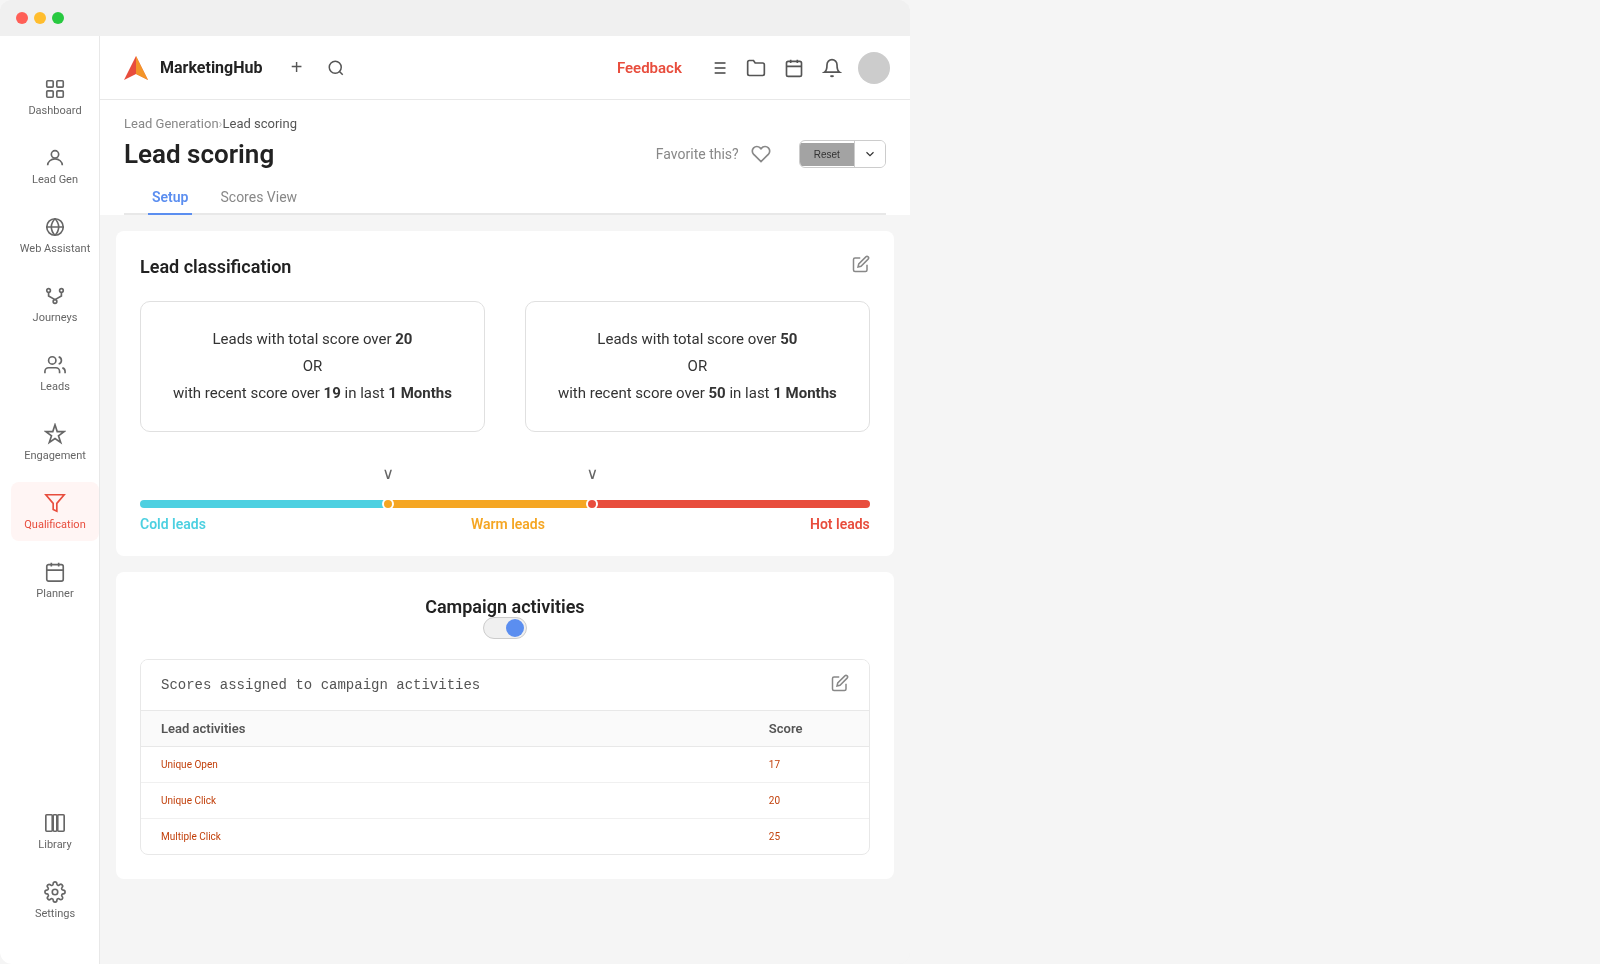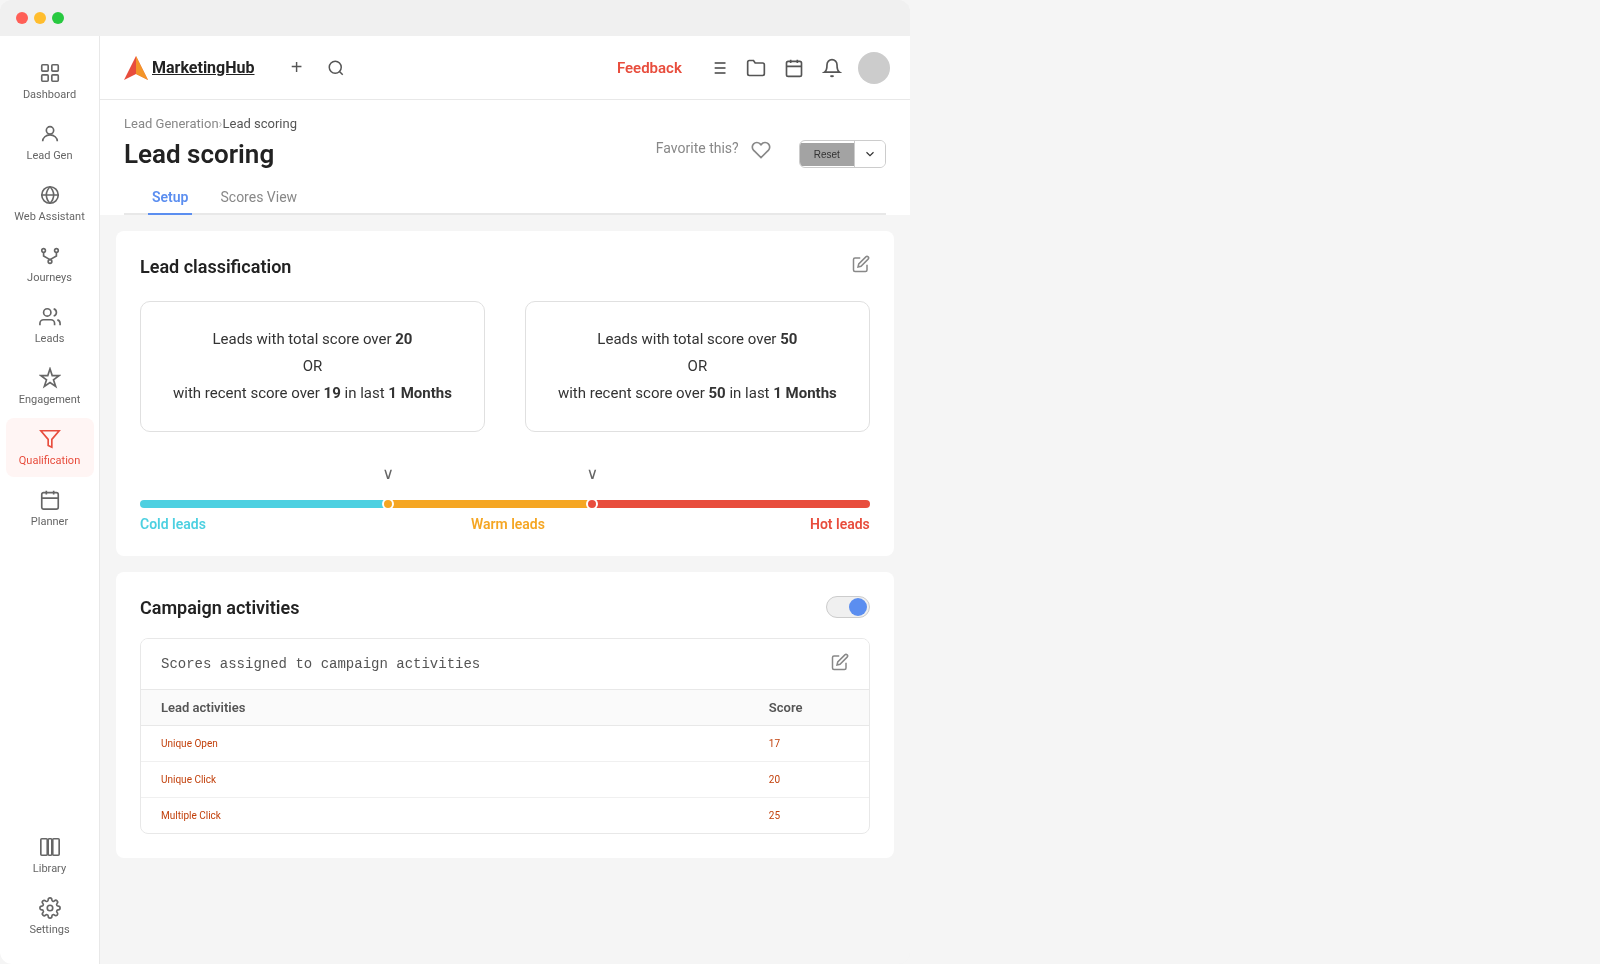--- a/index.html
+++ b/index.html
@@ -5,23 +5,24 @@
     * { box-sizing: border-box; margin: 0; padding: 0; }
     body { font-family: -apple-system, BlinkMacSystemFont, 'Segoe UI', Roboto, sans-serif; background: #f5f5f5; display: flex; height: 964px; overflow: hidden; }
 
     
     .sidebar {
       width: 100px;
       background: #fff;
       border-right: 1px solid #e8e8e8;
       display: flex;
       flex-direction: column;
-      align-items: center;
-      padding: 16px 0;
+      align-items: flex-end;
+      padding: 32px 0;
       flex-shrink: 0;
+      gap: 8px;
     }
     .sidebar-item {
       display: flex;
       flex-direction: column;
       align-items: center;
       padding: 10px 8px;
       cursor: pointer;
       border-radius: 8px;
       width: 88px;
       margin-bottom: 2px;
@@ -41,25 +42,25 @@
       border-bottom: 1px solid #e8e8e8;
       display: flex;
       align-items: center;
       padding: 0 20px;
       gap: 12px;
       flex-shrink: 0;
     }
     .topbar-brand {
       display: flex;
       align-items: center;
+      gap: 8px;
       font-weight: 700;
       font-size: 16px;
       color: #222;
-      margin-right: 16px;
-      text-decoration: underline;
+      margin-right: 8px;
     }
     .topbar-add {
       width: 28px; height: 28px;
       border-radius: 50%;
       border: none;
       background: none;
       cursor: pointer;
       color: #555;
       font-size: 20px;
       display: flex; align-items: center; justify-content: center;
@@ -157,21 +158,21 @@
       background: #fff;
       border: none;
       border-left: 1px solid #ccc;
       padding: 6px 8px;
       cursor: pointer;
       display: flex; align-items: center;
       color: #333;
     }
     .header-right {
       display: flex;
-      align-items: flex-start;
+      align-items: center;
       gap: 12px;
     }
 
     
     .tabs {
       display: flex;
       gap: 0;
       border-bottom: 2px solid #e8e8e8;
       padding: 12px 0 0;
       background: #fff;
@@ -295,20 +296,21 @@
       color: #666;
       font-size: 16px;
     }
 
     
     .campaign-header {
       display: flex;
       align-items: center;
       justify-content: space-between;
       margin-bottom: 20px;
+      flex-direction: column;
     }
     .toggle-switch {
       display: flex;
       align-items: center;
       gap: 0;
     }
     .toggle-track {
       width: 44px;
       height: 22px;
       border: 1px solid #ccc;

